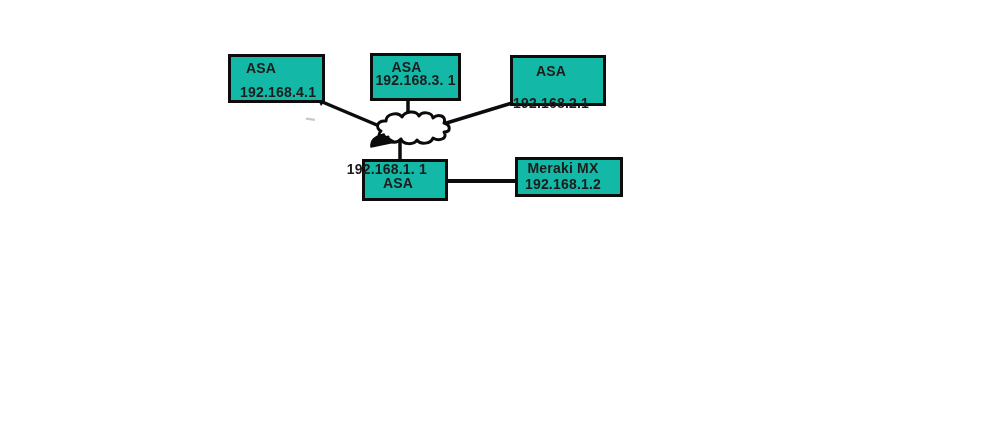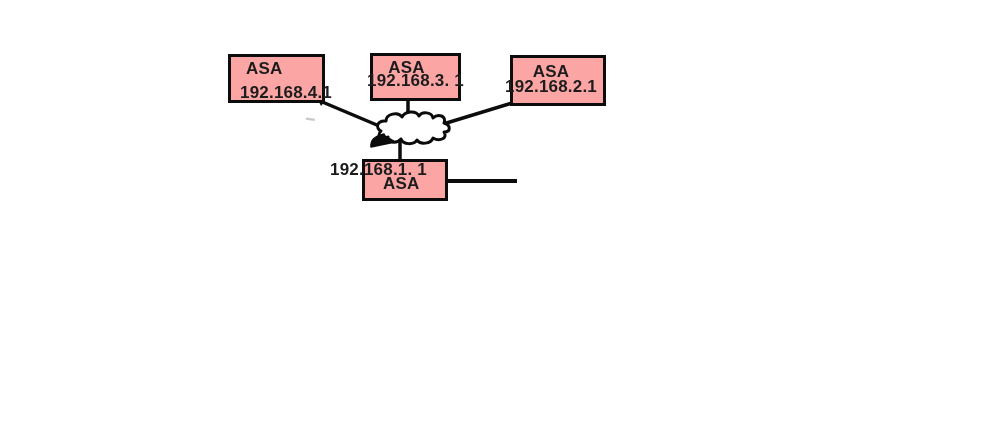--- a/index.html
+++ b/index.html
@@ -18,44 +18,44 @@
   .wires {
     position: absolute;
     left: 0;
     top: 0;
     z-index: 1;
   }
   .node {
     position: absolute;
     box-sizing: border-box;
     border: 3.5px solid #0c0c0c;
-    background: #fca5a5;
+    background: #14b8a6;
     z-index: 2;
     display: flex;
     flex-direction: column;
     color: #1c1c1c;
-    font-size: 17px;
+    font-size: 14px;
     font-weight: 700;
     letter-spacing: 0.2px;
   }
   .node span { line-height: 13px; white-space: pre; }
 
   
   .node-asa4 { left: 228px; top: 54px; width: 97px; height: 49px; padding: 5px 4px 0 4px; }
   .node-asa4 .l1 { margin-left: 11px; }
   .node-asa4 .l2 { margin-left: 5px; margin-top: 11px; }
 
   
   .node-asa3 { left: 370px; top: 53px; width: 91px; height: 48px; padding-top: 5px; align-items: center; }
   .node-asa3 .l1 { position: relative; left: -9px; }
   .node-asa3 .l2 { }
 
   
   .node-asa2 { left: 510px; top: 55px; width: 96px; height: 51px; padding-top: 7px; padding-right: 14px; align-items: center; }
-  .node-asa2 .l2 { margin-top: 2px; }
+  .node-asa2 .l2 { margin-top: 19px; }
 
   
   .node-asa1 { left: 362px; top: 159px; width: 86px; height: 42px; padding: 1px 18px; }
   .node-asa1 .l1 { align-self: flex-end; }
   .node-asa1 .l2 { align-self: flex-start; margin-top: 1px; }
 
   
   .node-meraki { left: 515px; top: 157px; width: 108px; height: 40px; padding-top: 2px; padding-right: 12px; align-items: center; }
   .node-meraki .l2 { margin-top: 3px; }
 </style>
@@ -109,14 +109,18 @@
   <div class="node node-asa2">
     <span class="l1">ASA</span>
     <span class="l2">192.168.2.1</span>
   </div>
 
   <div class="node node-asa1">
     <span class="l1">192.168.1. 1</span>
     <span class="l2">ASA</span>
   </div>
 
+  <div class="node node-meraki">
+    <span class="l1">Meraki MX</span>
+    <span class="l2">192.168.1.2</span>
+  </div>
 
 </div>
 
 </body></html>

